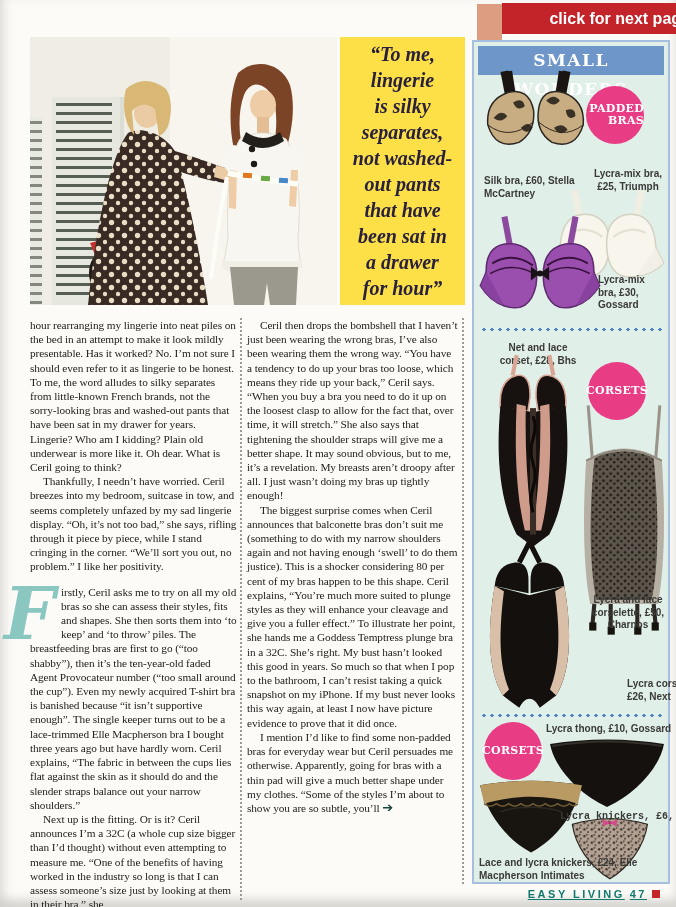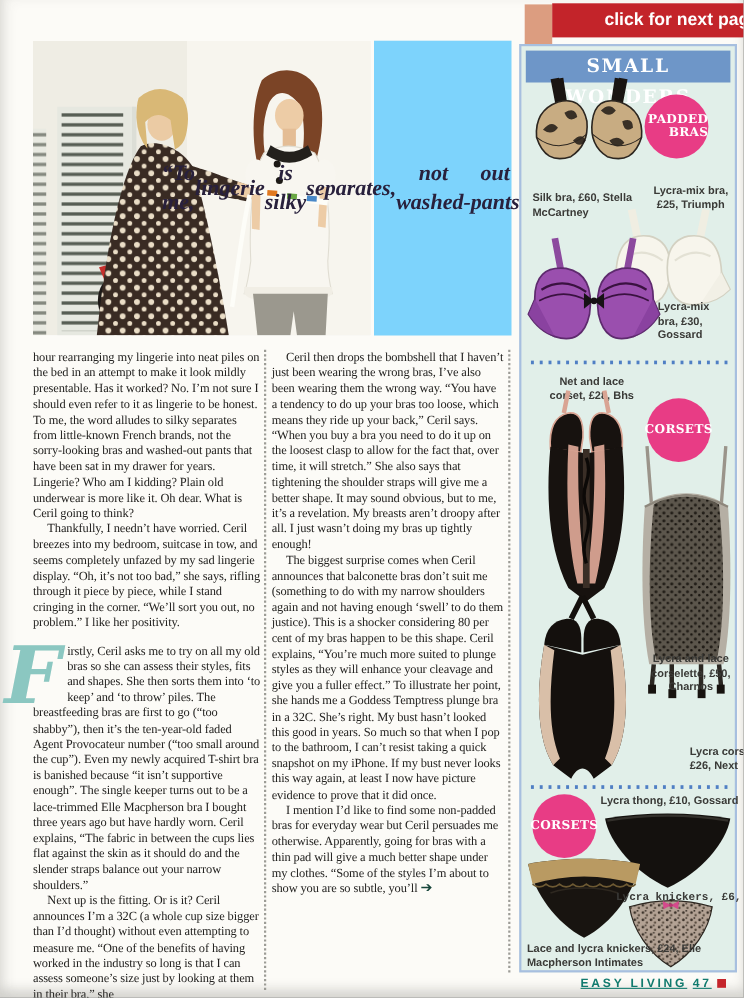--- a/index.html
+++ b/index.html
@@ -8,22 +8,22 @@
         font-family:"Liberation Serif",serif;}
   
   .banner-stub{position:absolute;left:477px;top:4px;width:25px;height:52px;background:#dc9d80;}
   .next-banner{position:absolute;left:502px;top:3px;width:167px;height:31px;background:#c3242a;
         color:#fff;display:flex;align-items:center;justify-content:center;gap:8px;
         font:700 16px "Liberation Sans",sans-serif;cursor:pointer;padding-left:44px;}
   .next-banner .arr{font-family:"DejaVu Sans",sans-serif;font-size:15px;line-height:1;}
   
   .photo{position:absolute;left:30px;top:37px;width:307px;height:268px;overflow:hidden;}
   
-  .quote{position:absolute;left:340px;top:37px;width:125px;height:268px;background:#7dd3fc;
-        display:flex;justify-content:center;align-items:center;
+  .quote{position:absolute;left:340px;top:37px;width:125px;height:268px;background:#fde047;
+        display:flex;flex-direction:column;justify-content:center;align-items:center;
         font:italic 600 20px/26px "Liberation Serif",serif;color:#28203c;text-align:center;}
   
   .col{position:absolute;top:318px;font-size:11.3px;line-height:14.2px;color:#232220;
         letter-spacing:-.1px;text-align:left;}
   .col-left{left:30px;width:208px;}
   .col-right{left:247px;width:211px;}
   .col p{margin:0;}
   .col p.ind{text-indent:13px;}
   .col p.gap{margin-top:11px;}
   .dropcap{float:left;font-family:"DejaVu Serif",serif;font-style:italic;font-weight:700;

